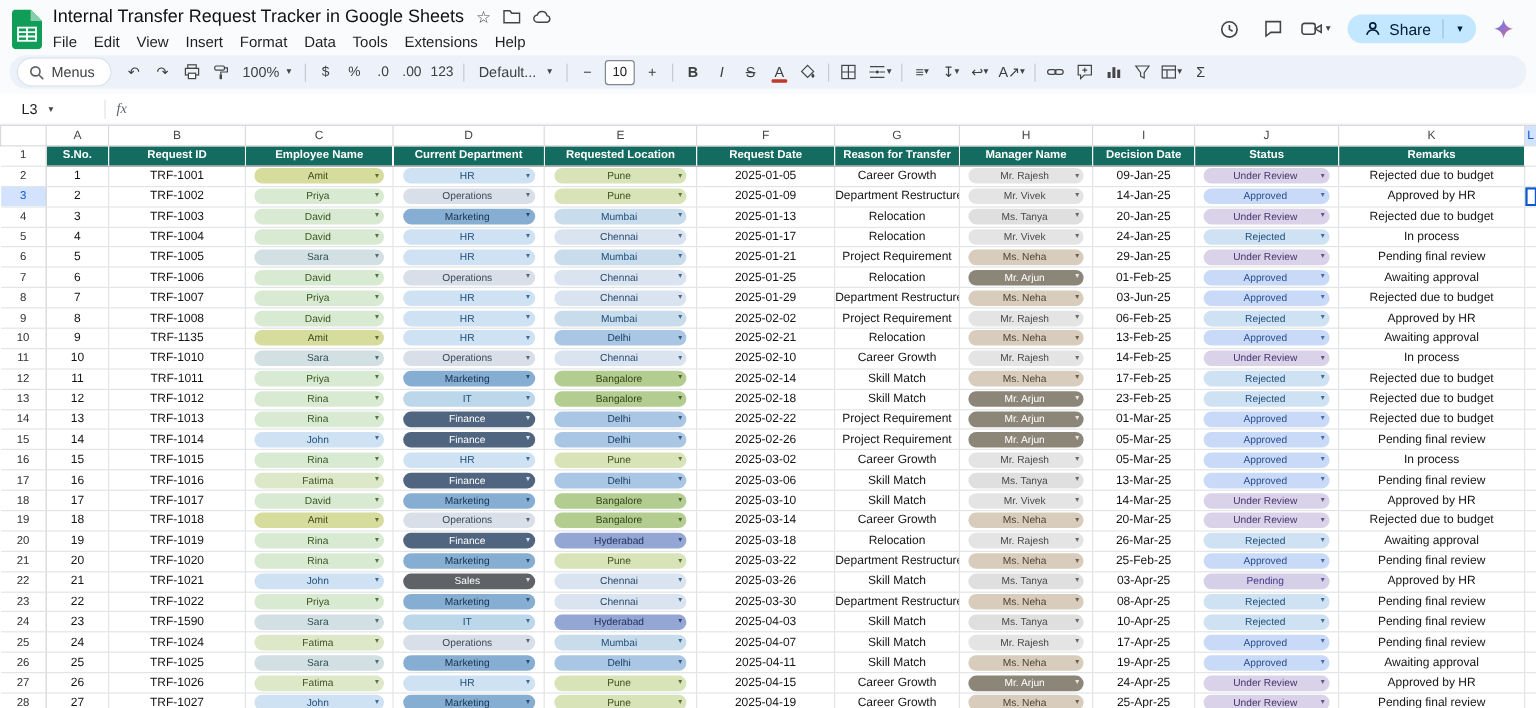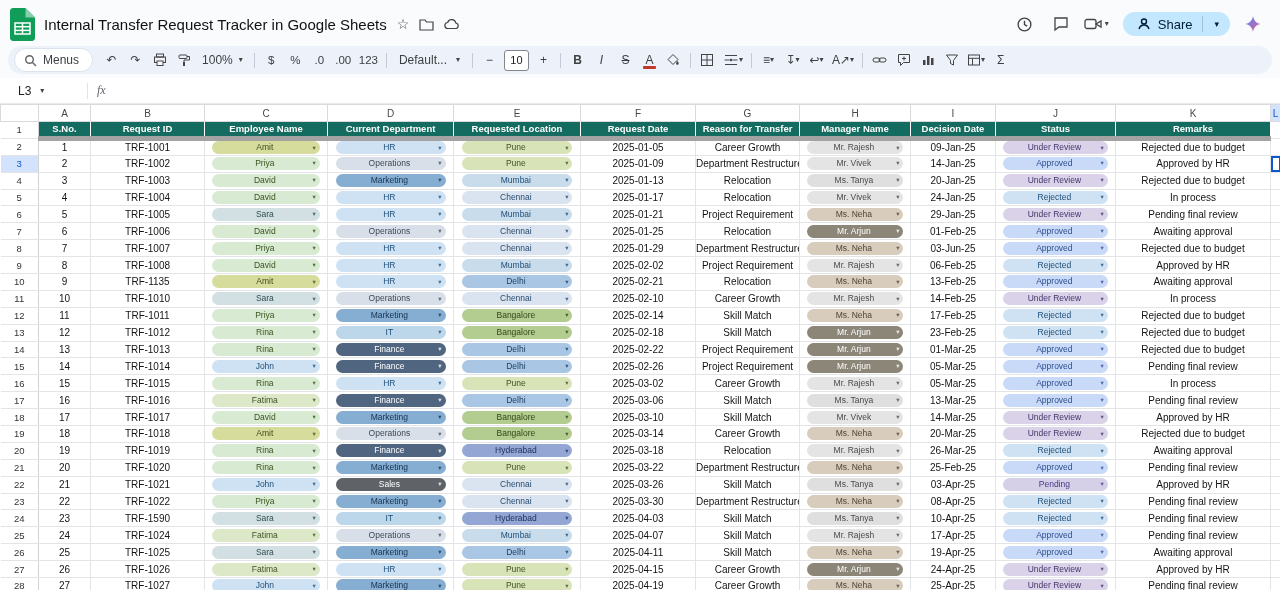--- a/index.html
+++ b/index.html
@@ -49,21 +49,21 @@
 .grid{height:490px;overflow:hidden;background:#fff}
 table.sheet{border-collapse:collapse;table-layout:fixed;width:1280px}
 .sheet thead tr{height:17px}
 .sheet tbody tr{height:16.9px}
 .sheet td,.sheet th{padding:0;overflow:hidden;white-space:nowrap;vertical-align:middle}
 .colletter{background:#fff;border:1px solid #d8dadd;font-size:10px;color:#474747;text-align:center;font-weight:400}
 .corner{background:#fff;border:1px solid #d8dadd}
 .colletter.selhdr{background:#d3e3fd;color:#0b57d0}
 .rownum{background:#fff;border-right:1px solid #d0d3d6;border-bottom:1px solid #e2e4e7;text-align:center;font-size:9.5px;color:#333}
 .rownum.selhdr{background:#d3e3fd;color:#0b57d0}
-.hcell{color:#fff;font-weight:700;font-size:9.5px;text-align:center;border-right:1px solid rgba(255,255,255,.22);border-bottom:5px solid #a3a3a3}
+.hcell{color:#fff;font-weight:700;font-size:9.5px;text-align:center;border-right:1px solid rgba(255,255,255,.22);border-bottom:1px solid #a3a3a3}
 .dcell{border-right:1px solid #e2e4e7;border-bottom:1px solid #e2e4e7;font-size:10px;text-align:center;color:#141414}
 .lcell{border-bottom:1px solid #e2e4e7;background:#fff}
 .active-cell{box-shadow:inset 0 0 0 2px #0b57d0}
 .chip{display:inline-flex;align-items:center;width:88%;height:13px;border-radius:7px;padding:0 4px 0 7px;vertical-align:middle;cursor:pointer}
 .chip-label{flex:1;text-align:center;font-size:8.5px;line-height:13px;overflow:hidden}
 .chip-arrow{font-size:6.5px;margin-left:2px;opacity:.8;line-height:1}
 svg{display:block}
 </style>
 </head>
 <body>
@@ -89,20 +89,31 @@
           <svg width="15" height="13" viewBox="0 0 15 13">
               <path d="M1 2h5l1.5 2H14v8H1z" fill="none" stroke="#444" stroke-width="1.2"></path>
             </svg>
         </span>
         <span class="t-icon">
           <svg width="16" height="12" viewBox="0 0 16 12">
               <path d="M4 10.5a3 3 0 0 1-.3-6A4.2 4.2 0 0 1 11.8 5 2.8 2.8 0 0 1 12 10.5H4z" fill="none" stroke="#444" stroke-width="1.2"></path>
             </svg>
         </span>
       </div>
+      <nav class="menu-row">
+          <span class="menu-item">File</span>
+          <span class="menu-item">Edit</span>
+          <span class="menu-item">View</span>
+          <span class="menu-item">Insert</span>
+          <span class="menu-item">Format</span>
+          <span class="menu-item">Data</span>
+          <span class="menu-item">Tools</span>
+          <span class="menu-item">Extensions</span>
+          <span class="menu-item">Help</span>
+        </nav>
     </div>
     <div class="topbar-right">
       <span class="icon-btn">
         <svg width="17" height="17" viewBox="0 0 16 16">
             <circle cx="8" cy="8" r="6" fill="none" stroke="#444" stroke-width="1.3"></circle>
             <path d="M8 4.5V8l2.5 1.5" fill="none" stroke="#444" stroke-width="1.3"></path>
           </svg>
       </span>
       <span class="icon-btn">
         <svg width="16" height="16" viewBox="0 0 16 16">

